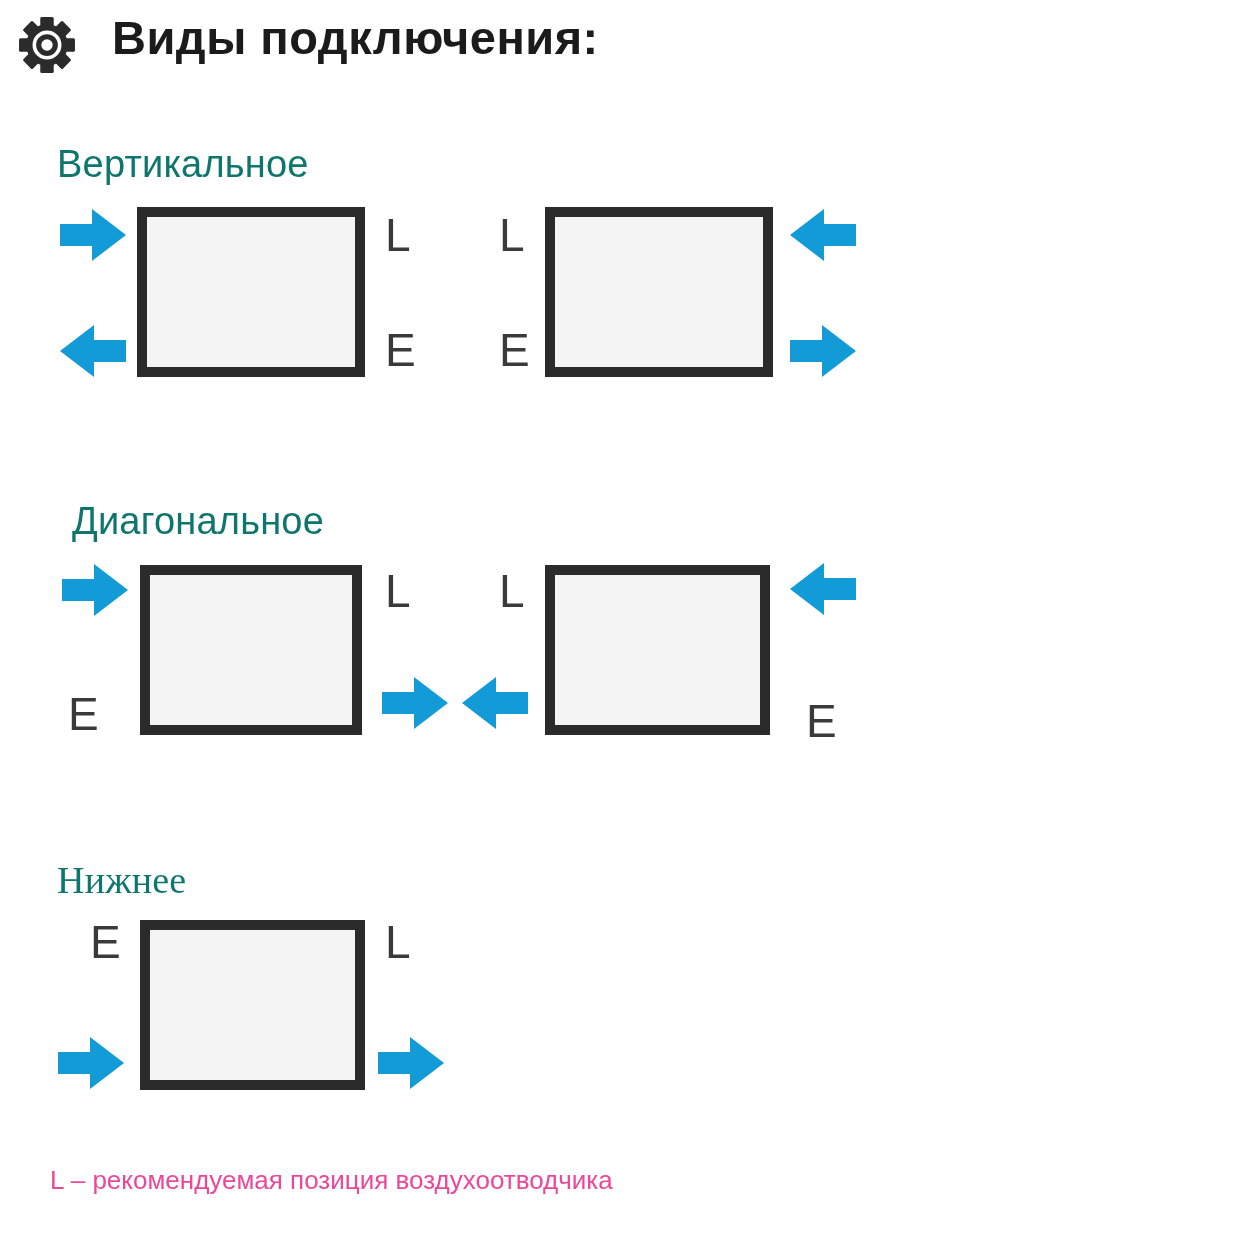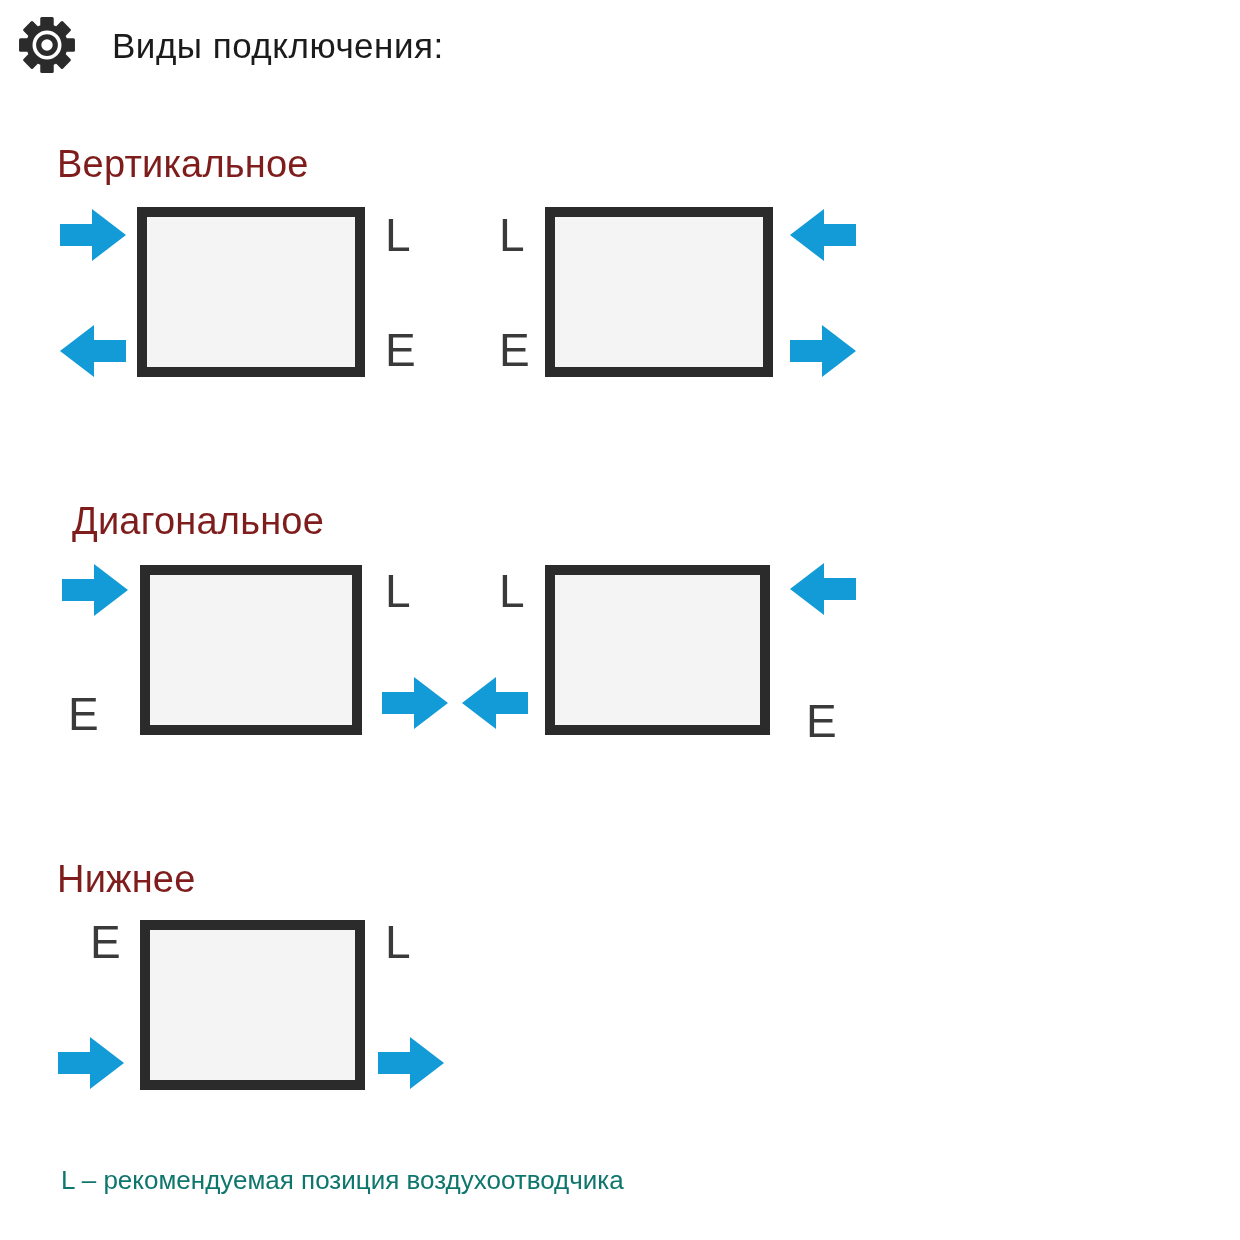--- a/index.html
+++ b/index.html
@@ -1,40 +1,40 @@
 <!DOCTYPE html>
 <html><head>
 <meta charset="utf-8">
 <style>
   html,body{margin:0;padding:0;background:#ffffff;}
   .canvas{
     position:relative;width:1240px;height:1240px;background:#ffffff;
     font-family:"Liberation Sans",sans-serif;overflow:hidden;
   }
   .page-title{
-    position:absolute;left:112px;top:26px;
-    font-size:35px;font-weight:400;color:#1b1b1b;letter-spacing:.5px;
+    position:absolute;left:112px;top:10px;
+    font-size:47px;font-weight:700;color:#1b1b1b;letter-spacing:.5px;
   }
   .gear{position:absolute;left:18px;top:16px;width:58px;height:58px;}
   .section-title{
-    position:absolute;font-size:38px;font-weight:400;color:#7f1d1d;letter-spacing:.2px;text-align:right;
+    position:absolute;font-size:38px;font-weight:400;color:#0f766e;letter-spacing:.2px;text-align:right;
   }
   .rect{
     position:absolute;box-sizing:border-box;
     background:#f4f4f4;border:10px solid #2b2b2b;
   }
   .lbl{
     position:absolute;font-size:46px;line-height:52px;font-weight:400;color:#3a3a3a;
   }
   .arrow{position:absolute;width:66px;height:52px;}
   .arrow svg{display:block;width:66px;height:52px;}
   .arrow.left svg{transform:scaleX(-1);}
   .legend{
-    position:absolute;left:61px;top:1161px;
-    font-size:26px;line-height:38px;font-weight:400;color:#0f766e;
+    position:absolute;left:50px;top:1161px;
+    font-size:26px;line-height:38px;font-weight:400;color:#ec4899;
   }
   .legend div{white-space:nowrap;}
 </style>
 </head>
 <body>
 
 <div class="canvas">
 
   <span class="gear">
     <svg viewBox="0 0 56 56">
@@ -107,21 +107,21 @@
       </svg>
   </span>
   <div class="rect" style="left:545px;top:565px;width:225px;height:170px;"></div>
   <span class="arrow left" style="left:790px;top:563px;">
     <svg viewBox="0 0 66 52">
         <path d="M0,15 H32 V0 L66,26 L32,52 V37 H0 Z" fill="#129bd7"></path>
       </svg>
   </span>
   <div class="lbl" style="left:806px;top:695px;">E</div>
 
-  <div class="section-title" style="left:57px;top:858px;">Нижнее</div>
+  <div class="section-title" style="left:57px;top:858px;font-family:Liberation Serif, serif;">Нижнее</div>
 
   <div class="lbl" style="left:90px;top:916px;">E</div>
   <div class="rect" style="left:140px;top:920px;width:225px;height:170px;"></div>
   <div class="lbl" style="left:385px;top:916px;">L</div>
   <span class="arrow" style="left:58px;top:1037px;">
     <svg viewBox="0 0 66 52">
         <path d="M0,15 H32 V0 L66,26 L32,52 V37 H0 Z" fill="#129bd7"></path>
       </svg>
   </span>
   <span class="arrow" style="left:378px;top:1037px;">

